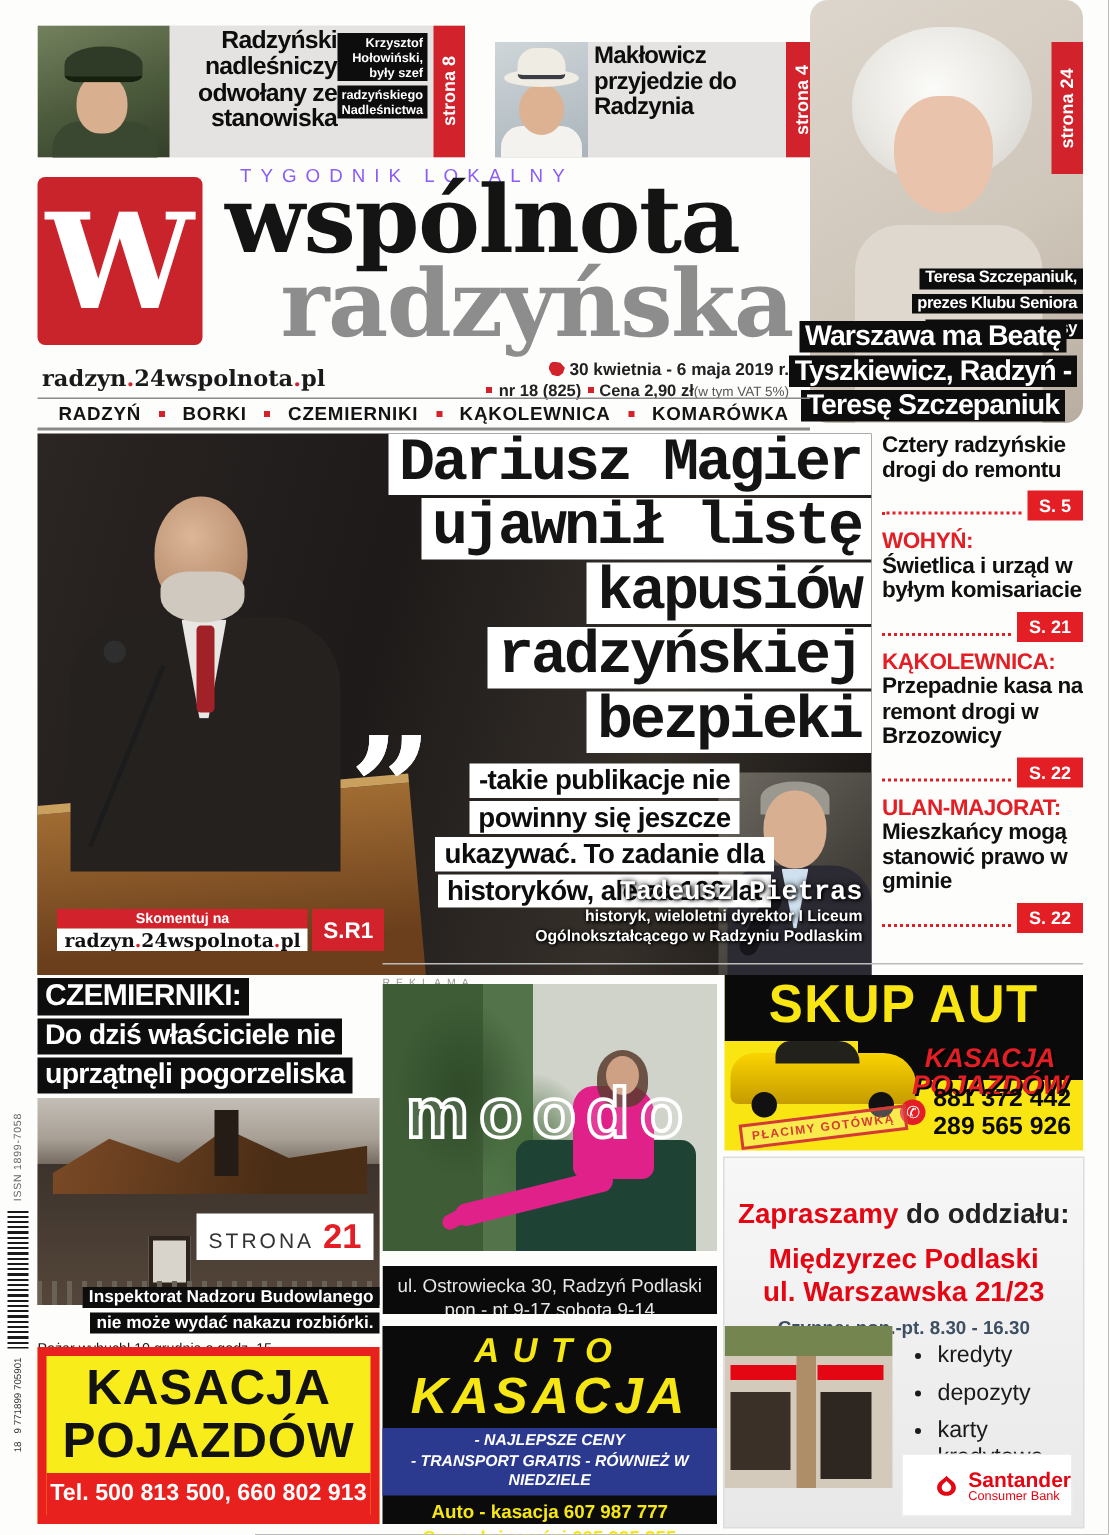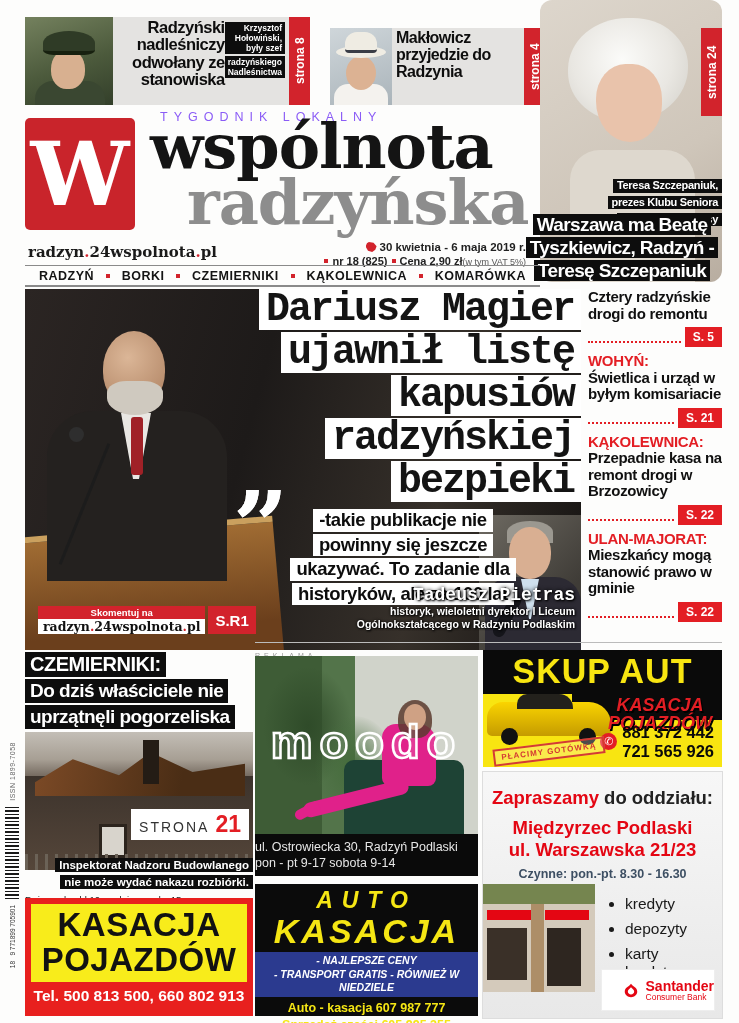--- a/index.html
+++ b/index.html
@@ -159,21 +159,21 @@
   .mdleaf1{position:absolute;left:8px;top:10px;width:90px;height:120px;border-radius:50%;background:radial-gradient(#2f4b29,transparent 70%);}
   .mdleaf2{position:absolute;left:60px;top:60px;width:80px;height:100px;border-radius:50%;background:radial-gradient(#446b3b,transparent 72%);}
   .mdchair{position:absolute;right:14px;bottom:0;width:120px;height:74px;border-radius:10px 10px 0 0;background:#1e4335;}
   .mdlegs{position:absolute;right:68px;bottom:28px;width:108px;height:15px;border-radius:8px;background:#e0218a;transform:rotate(-14deg);}
   .mdtorso{position:absolute;right:42px;bottom:48px;width:54px;height:62px;border-radius:14px 18px 8px 8px;background:#e0218a;}
   .mdhead{position:absolute;right:52px;bottom:104px;width:22px;height:26px;border-radius:50%;background:#cfa184;}
   .mdhair{position:absolute;right:46px;bottom:96px;width:34px;height:38px;border-radius:50% 50% 40% 40%;background:rgba(90,58,46,.85);}
   .mdshoe{position:absolute;right:158px;bottom:18px;width:26px;height:10px;border-radius:6px 2px 2px 6px;background:#e0218a;transform:rotate(-28deg);}
   .mdlogo{position:absolute;left:0;right:0;top:58px;text-align:center;font-size:47px;font-weight:bold;letter-spacing:7px;
           color:rgba(255,255,255,.12);-webkit-text-stroke:2.5px #fff;}
-  .mdband{height:42px;background:#0a0a0a;color:#e6e6e6;display:flex;flex-direction:column;align-items:flex-start;justify-content:center;font-size:12.5px;line-height:1.3;}
+  .mdband{height:42px;background:#0a0a0a;color:#e6e6e6;display:flex;flex-direction:column;align-items:center;justify-content:center;font-size:12.5px;line-height:1.3;margin-top:10px;}
 
   
   .autok{left:255px;top:884px;width:223px;height:132px;background:#0b0b0b;display:flex;flex-direction:column;align-items:center;padding-top:5px;box-sizing:border-box;}
   .ak1{color:#f5e614;font-style:italic;font-weight:bold;font-size:23px;letter-spacing:9px;line-height:1;}
   .ak2{color:#f5e614;font-style:italic;font-weight:bold;font-size:34px;letter-spacing:3px;line-height:1;margin-top:2px;}
   .akblue{width:100%;background:#2b3a8f;color:#fff;font-style:italic;font-weight:bold;font-size:10.5px;text-align:center;line-height:1.3;padding:2px 0;margin-top:4px;}
   .akcontacts{margin-top:3px;color:#f5e614;font-weight:bold;font-size:12.5px;text-align:center;line-height:1.35;}
 
   
   .skup{left:483px;top:650px;width:239px;height:117px;background:#f8e511;overflow:hidden;}
@@ -187,21 +187,21 @@
   .sk-w1,.sk-w2{position:absolute;top:78px;width:17px;height:17px;border-radius:50%;background:#111;}
   .sk-w1{left:18px;} .sk-w2{left:96px;}
   .sk-phones{position:absolute;right:8px;top:73px;display:flex;align-items:center;gap:5px;}
   .sk-picon{width:17px;height:17px;border-radius:50%;background:#e31e24;color:#fff;font-size:11px;display:flex;align-items:center;justify-content:center;}
   .sk-nums{text-align:right;font-weight:bold;font-size:16.5px;color:#0a0a0a;line-height:1.15;}
   .sk-stamp{position:absolute;left:10px;bottom:7px;transform:rotate(-7deg);border:2px solid #d43b33;color:#d43b33;
             font-weight:bold;font-size:8px;letter-spacing:1px;padding:2px 6px;background:rgba(255,255,255,.25);}
 
   
   .sant{left:483px;top:772px;width:239px;height:246px;background:linear-gradient(#f7f7f7,#e8e8e8);box-shadow:0 0 0 1px #ddd;overflow:hidden;}
-  .sn-title{margin-top:15px;text-align:center;font-weight:bold;font-size:18.5px;}
+  .sn-title{margin-top:26px;text-align:center;font-weight:bold;font-size:18.5px;}
   .sn-title .rd{color:#e40613;}
   .sn-title .bk{color:#222;}
   .sn-addr{margin-top:8px;text-align:center;color:#e40613;font-weight:bold;font-size:18.5px;line-height:1.2;}
   .sn-hours{margin-top:6px;text-align:center;color:#3d4f63;font-weight:bold;font-size:12.5px;}
   .sn-photo{position:absolute;left:0;bottom:26px;width:112px;height:108px;background:#d4cabb;overflow:hidden;}
   .sn-band{position:absolute;left:0;top:0;width:100%;height:20px;background:#75854f;}
   .sn-sign1,.sn-sign2{position:absolute;top:26px;height:10px;background:#e40613;}
   .sn-sign1{left:4px;width:44px;} .sn-sign2{left:62px;width:44px;}
   .sn-winL{position:absolute;left:4px;top:44px;width:40px;height:52px;background:#3a3028;}
   .sn-door{position:absolute;left:64px;top:44px;width:34px;height:58px;background:#2e2620;}
@@ -459,21 +459,21 @@
     <div class="sk-w1"></div>
     <div class="sk-w2"></div>
     <div class="sk-kas">
       <div>KASACJA</div>
       <div>POJAZDÓW</div>
     </div>
     <div class="sk-phones">
       <div class="sk-picon">✆</div>
       <div class="sk-nums">
         <div>881 372 442</div>
-        <div>721 565 926</div>
+        <div>289 565 926</div>
       </div>
     </div>
     <div class="sk-stamp">PŁACIMY GOTÓWKĄ</div>
   </div>
 
   <div class="abs sant">
     <div class="sn-title">
       <span class="rd">Zapraszamy</span>
       <span class="bk">do oddziału:</span>
     </div>

